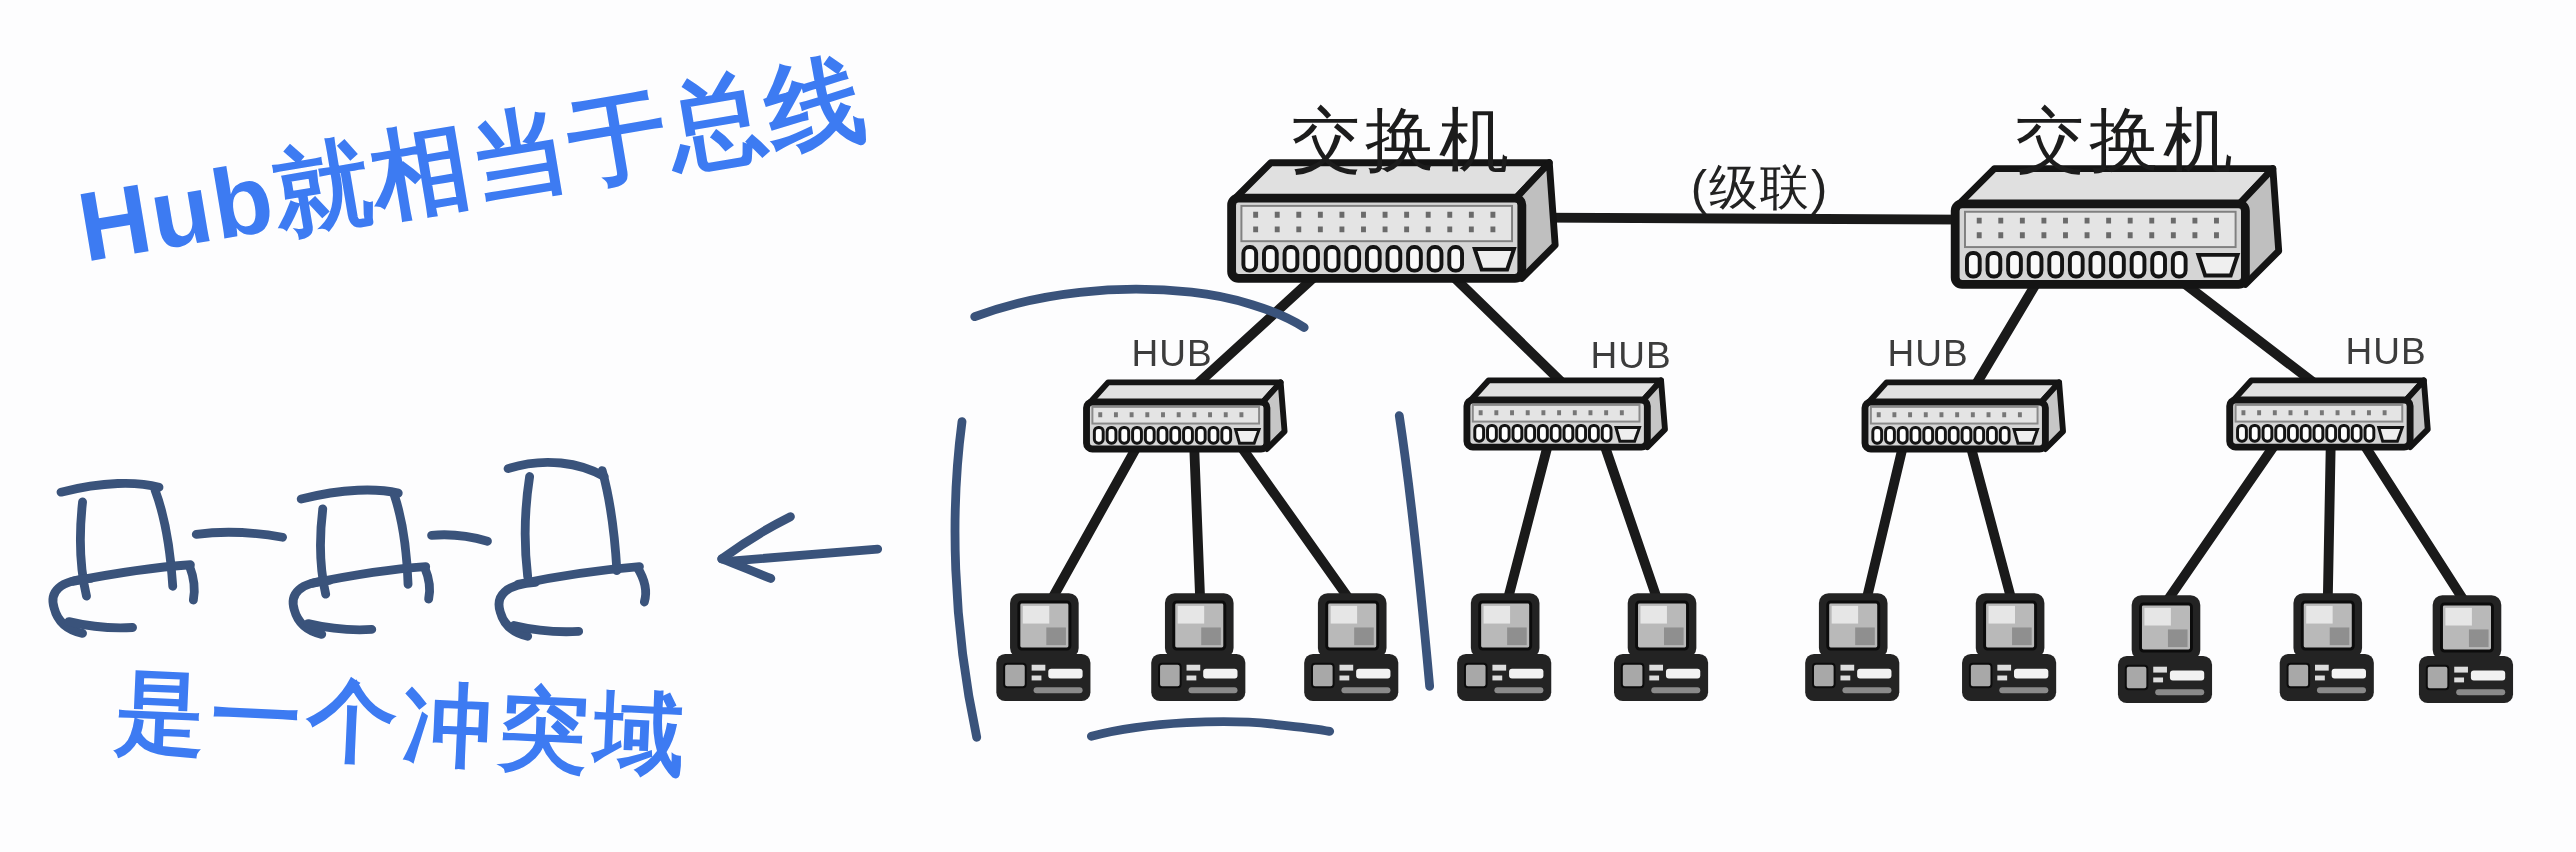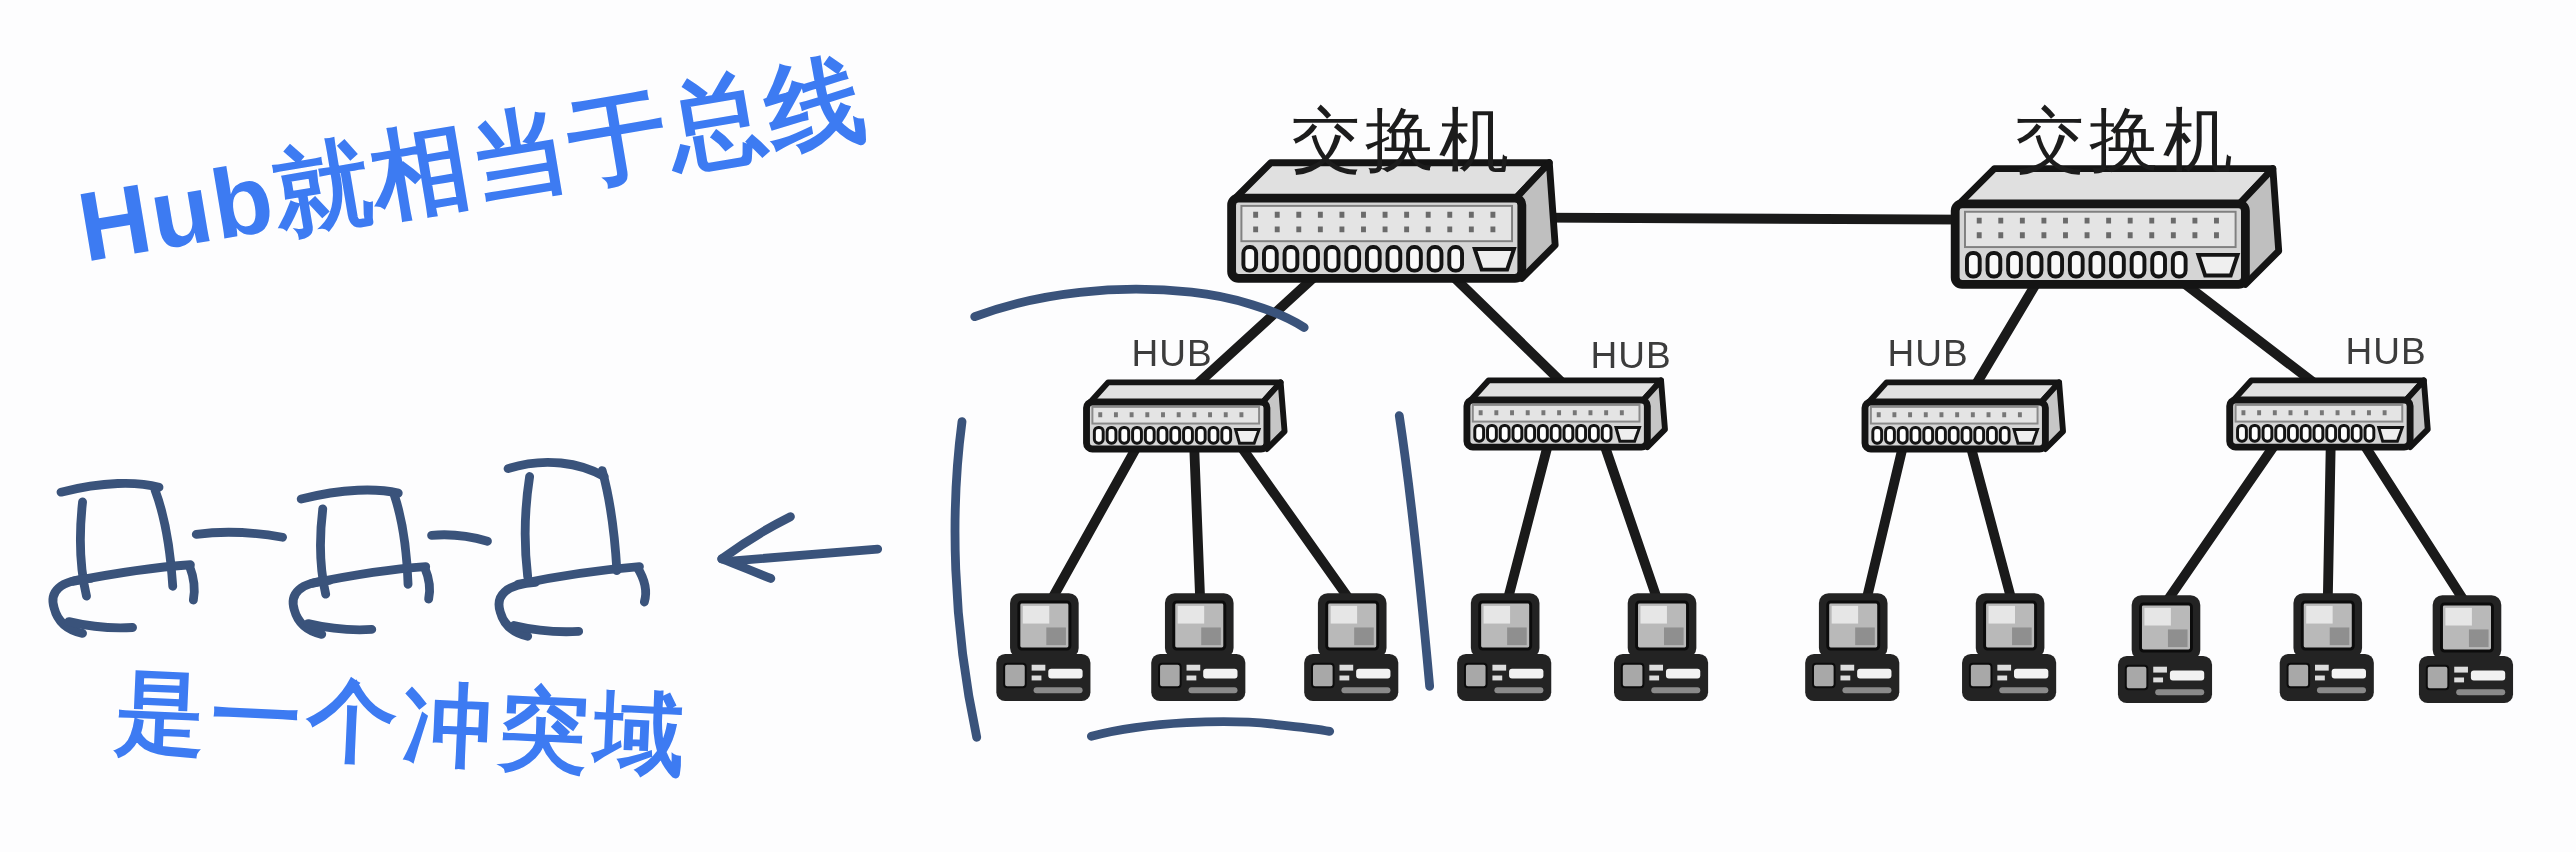--- a/index.html
+++ b/index.html
@@ -163,20 +163,21 @@
       <g>
         <path d="M895 560 C850 564 800 568 748 572"></path>
         <path d="M806 527 C780 540 755 556 736 570"></path>
         <path d="M736 570 C752 576 768 583 786 590"></path>
       </g>
     </g>
   </svg>
 
   <div class="lbl switch-label" style="left:1402px;top:94px;">交换机</div>
   <div class="lbl switch-label" style="left:2126px;top:94px;">交换机</div>
+  <div class="lbl cascade-label" style="left:1760px;top:155px;">(级联)</div>
   <div class="lbl hub-label" style="left:1172px;top:333px;">HUB</div>
   <div class="lbl hub-label" style="left:1631px;top:335px;">HUB</div>
   <div class="lbl hub-label" style="left:1928px;top:333px;">HUB</div>
   <div class="lbl hub-label" style="left:2386px;top:331px;">HUB</div>
 
   <div class="lbl note note-top">Hub就相当于总线</div>
   <div class="lbl note note-bottom">是一个冲突域</div>
 
 </div>
 

